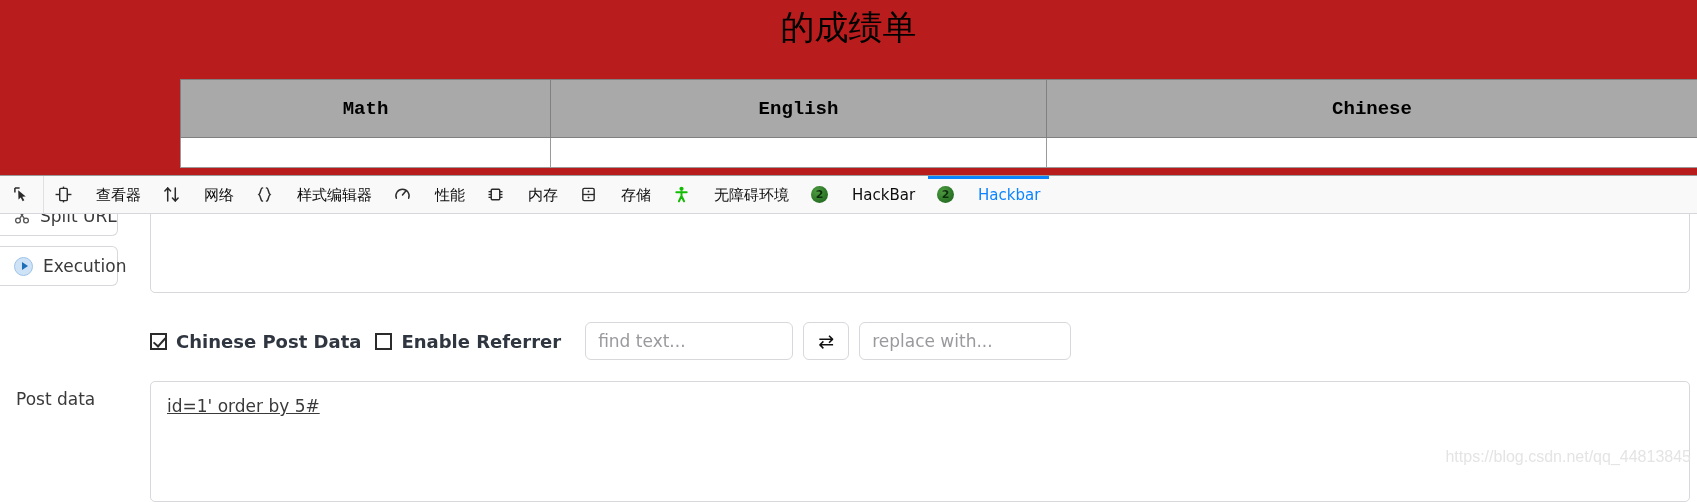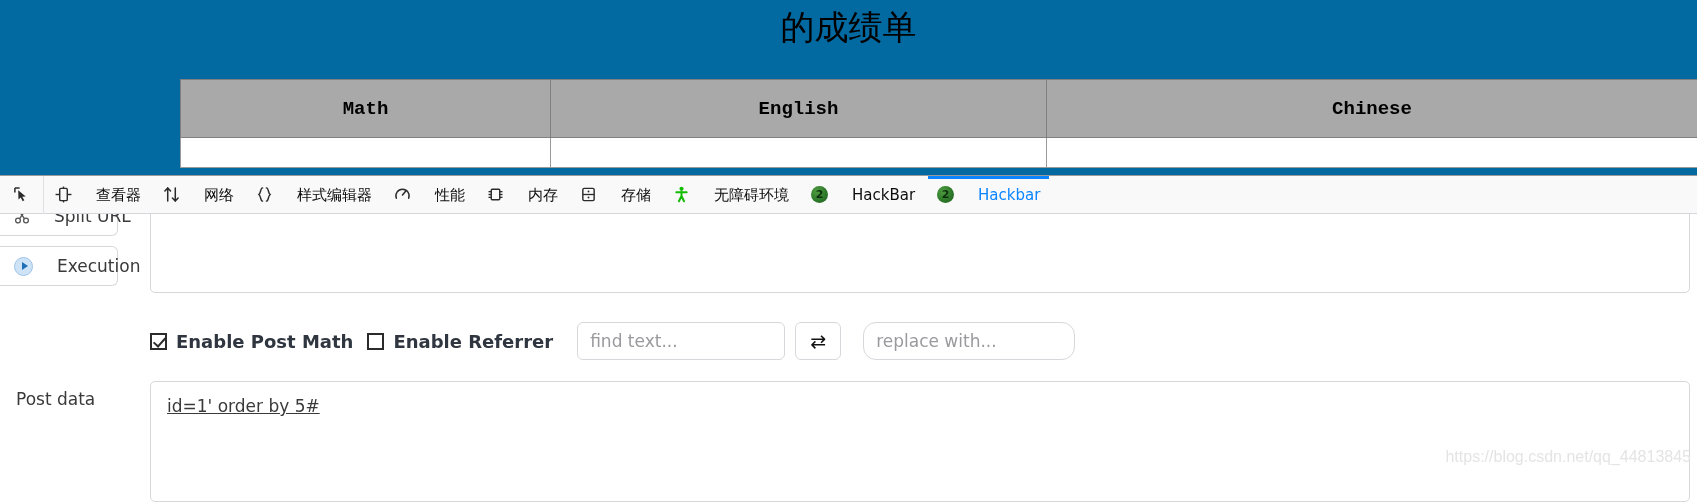--- a/index.html
+++ b/index.html
@@ -3,21 +3,21 @@
 <meta charset="utf-8">
 <style>
   * { box-sizing: border-box; }
   html, body {
     margin: 0; padding: 0;
     width: 1697px; height: 502px;
     background: #ffffff;
     font-family: "Liberation Sans", sans-serif;
     overflow: hidden;
   }
-  #root { position: relative; width: 1697px; height: 471px; background:#0369a1; }
+  #root { position: relative; width: 1697px; height: 471px; background:#b91c1c; }
 
   
   .page-title {
     text-align: center;
     font-size: 34px;
     font-weight: 400;
     color: #000;
     margin: 0;
     padding-top: 5px;
     line-height: 44px;
@@ -110,21 +110,21 @@
     z-index: 10;
   }
   .hb-sidebar {
     position: absolute;
     left: 0; top: 0;
     width: 136px;
   }
   .hb-sbtn {
     display: flex;
     align-items: center;
-    gap: 24px;
+    gap: 10px;
     width: 118px;
     height: 40px;
     margin: 0 0 10px 0;
     padding-left: 14px;
     border: 1px solid #d8d8dc;
     border-left: none;
     border-radius: 0 6px 6px 0;
     background: #fff;
     font-size: 17px;
     color: #3a3a3c;
@@ -197,21 +197,21 @@
     border-radius: 6px;
     background: #fff;
     font-size: 17px;
     color: #3a3a3c;
     padding: 16px 12px;
     font-family: "DejaVu Sans", sans-serif;
     outline: none;
   }
   .hb-input::placeholder { color: #9a9a9e; }
   .find-input { width: 208px; margin-left: 10px; }
-  .repl-input { width: 212px; margin-left: 22px; border-radius: 13px; }
+  .repl-input { width: 212px; margin-left: 10px; }
   .swap-btn {
     width: 46px; height: 38px;
     margin-left: 10px;
     border: 1px solid #d8d8dc;
     border-radius: 6px;
     background: #fff;
     display: flex; align-items: center; justify-content: center;
     font-size: 19px;
     color: #111;
     line-height: 1;
@@ -294,21 +294,21 @@
             <i></i>
           </span>
         <span class="lbl">Execution</span>
       </div>
     </div>
 
     <div class="hb-url-box"></div>
 
     <div class="hb-options">
       <span class="chk checked"></span>
-      <span class="chk-label">Enable Post Math</span>
+      <span class="chk-label">Chinese Post Data</span>
 
       <span class="chk"></span>
       <span class="chk-label">Enable Referrer</span>
 
       <input class="hb-input find-input" type="text" placeholder="find text..." style="">
 
       <div class="swap-btn">⇄</div>
 
       <input class="hb-input repl-input" type="text" placeholder="replace with..." style="">
     </div>

